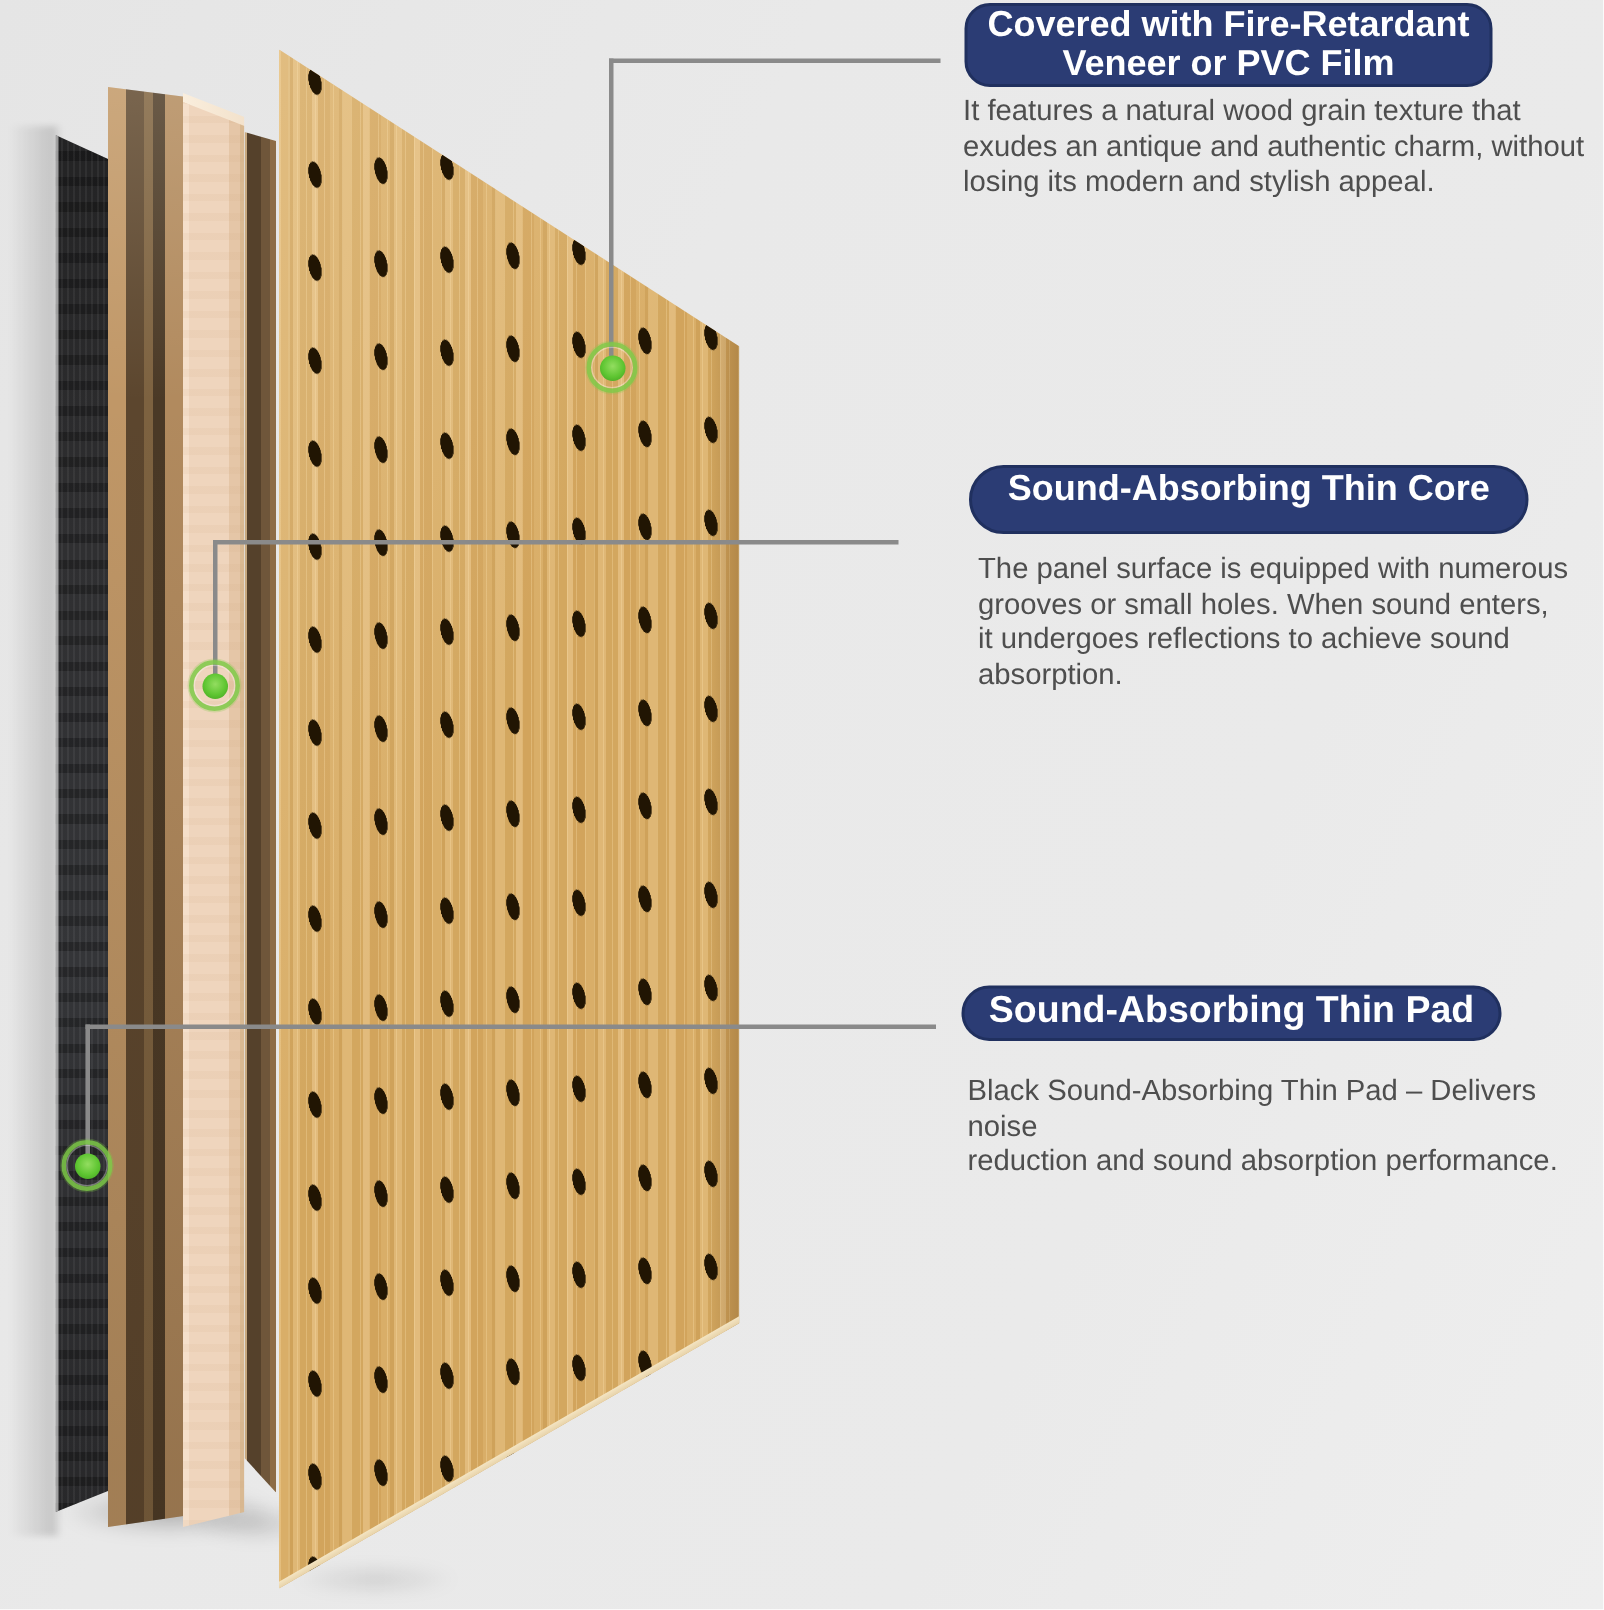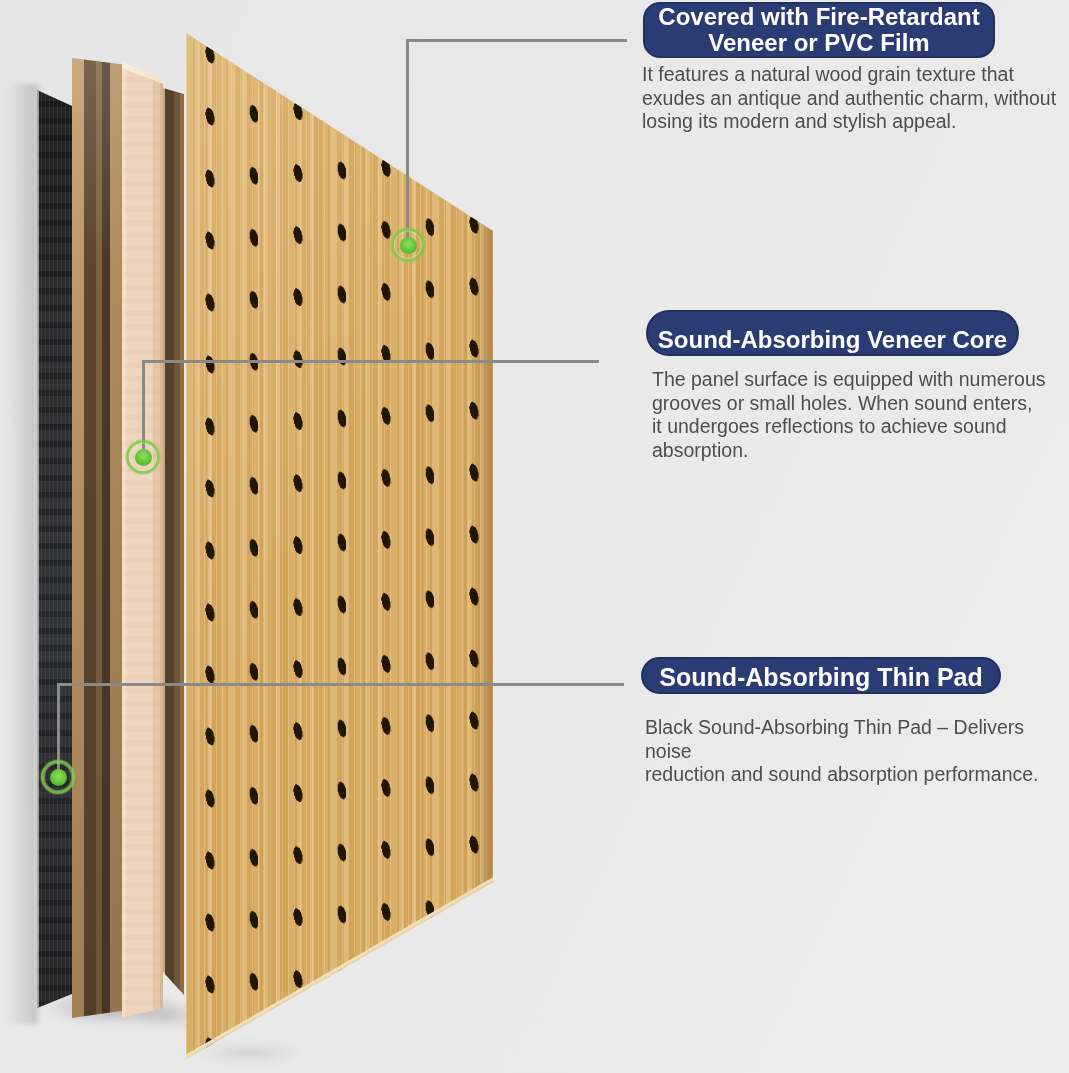--- a/index.html
+++ b/index.html
@@ -104,21 +104,21 @@
     width:17px; height:17px; border-radius:50%;
     background:radial-gradient(circle at 50% 42%, #93dd60 0%, #5ec531 55%, #3f9c1f 100%);
   }
   .m1 { left:391px; top:228px; }
   .m2 { left:126px; top:440px; }
   .m3 { left:41px;  top:760px; }
   
   .badge {
     position:absolute; background:#2b3c74; border:2px solid #20305f;
     color:#fff; font-weight:bold; text-align:center;
-    display:flex; align-items:flex-end; justify-content:center;
+    display:flex; align-items:flex-start; justify-content:center;
   }
   .badge-1 { left:643px; top:2px;   width:352px; height:56px; border-radius:17px; font-size:24px; line-height:26px; }
   .badge-2 { left:646px; top:310px; width:373px; height:46px; border-radius:23px; font-size:24px; }
   .badge-3 { left:641px; top:657px; width:360px; height:37px; border-radius:24px; font-size:25px; }
   .desc {
     position:absolute; color:#4e4e4e; font-size:19.5px; line-height:23.7px;
   }
   .desc-1 { left:642px; top:63px;  width:430px; }
   .desc-2 { left:652px; top:368px; width:420px; }
   .desc-3 { left:645px; top:716px; width:430px; }
@@ -161,21 +161,21 @@
   <div class="marker m3">
       <div class="dot"></div>
     </div>
 
   <div class="badge badge-1">
     <span>Covered with Fire-Retardant<br>Veneer or PVC Film</span>
   </div>
   <div class="desc desc-1">It features a natural wood grain texture that<br>exudes an antique and authentic charm, without<br>losing its modern and stylish appeal.</div>
 
   <div class="badge badge-2">
-    <span>Sound-Absorbing Veneer Core</span>
+    <span>Sound-Absorbing Thin Core</span>
   </div>
   <div class="desc desc-2">The panel surface is equipped with numerous<br>grooves or small holes. When sound enters,<br>it undergoes reflections to achieve sound<br>absorption.</div>
 
   <div class="badge badge-3">
     <span>Sound-Absorbing Thin Pad</span>
   </div>
   <div class="desc desc-3">Black Sound-Absorbing Thin Pad – Delivers noise<br>reduction and sound absorption performance.</div>
 
 </div>
 

